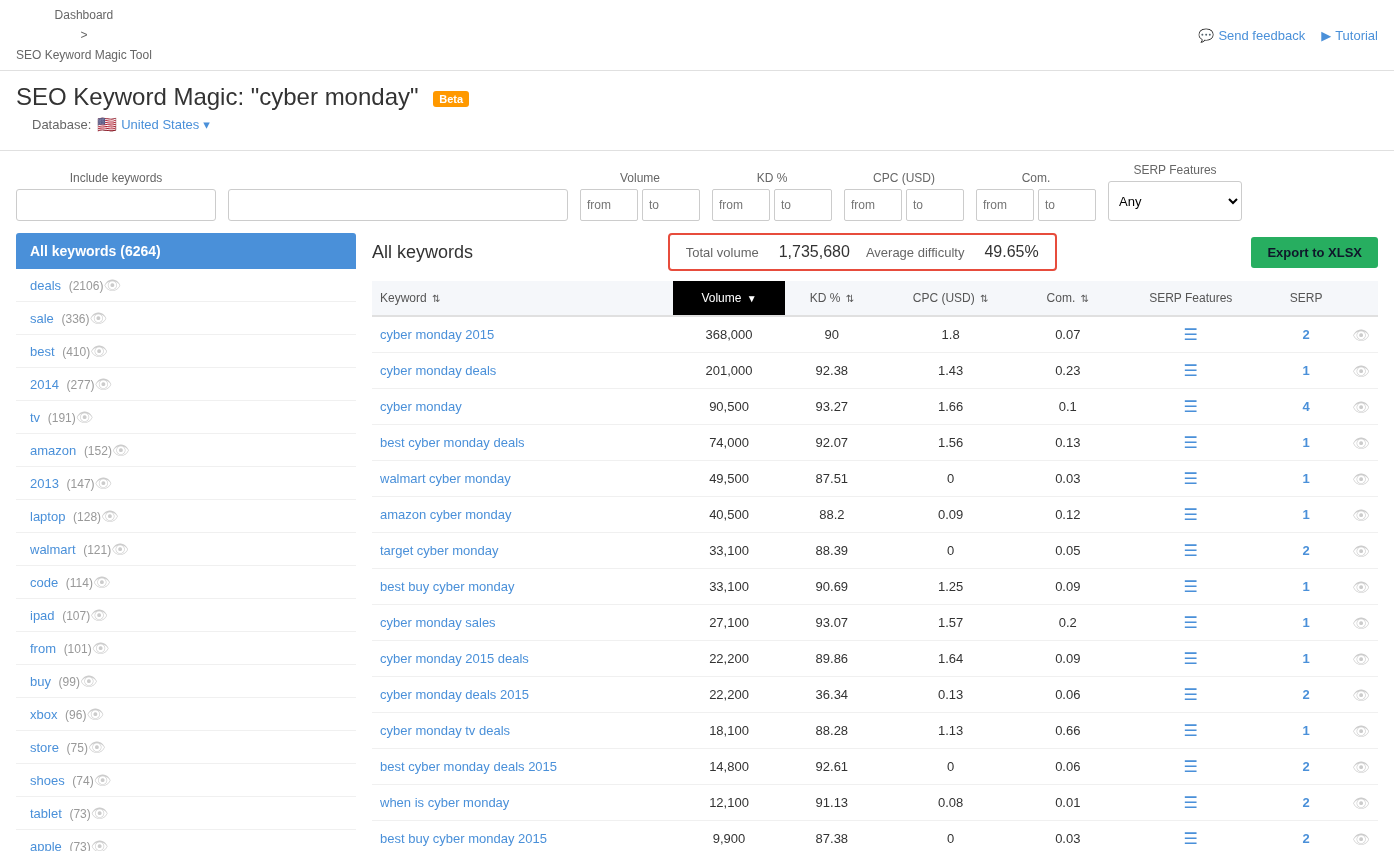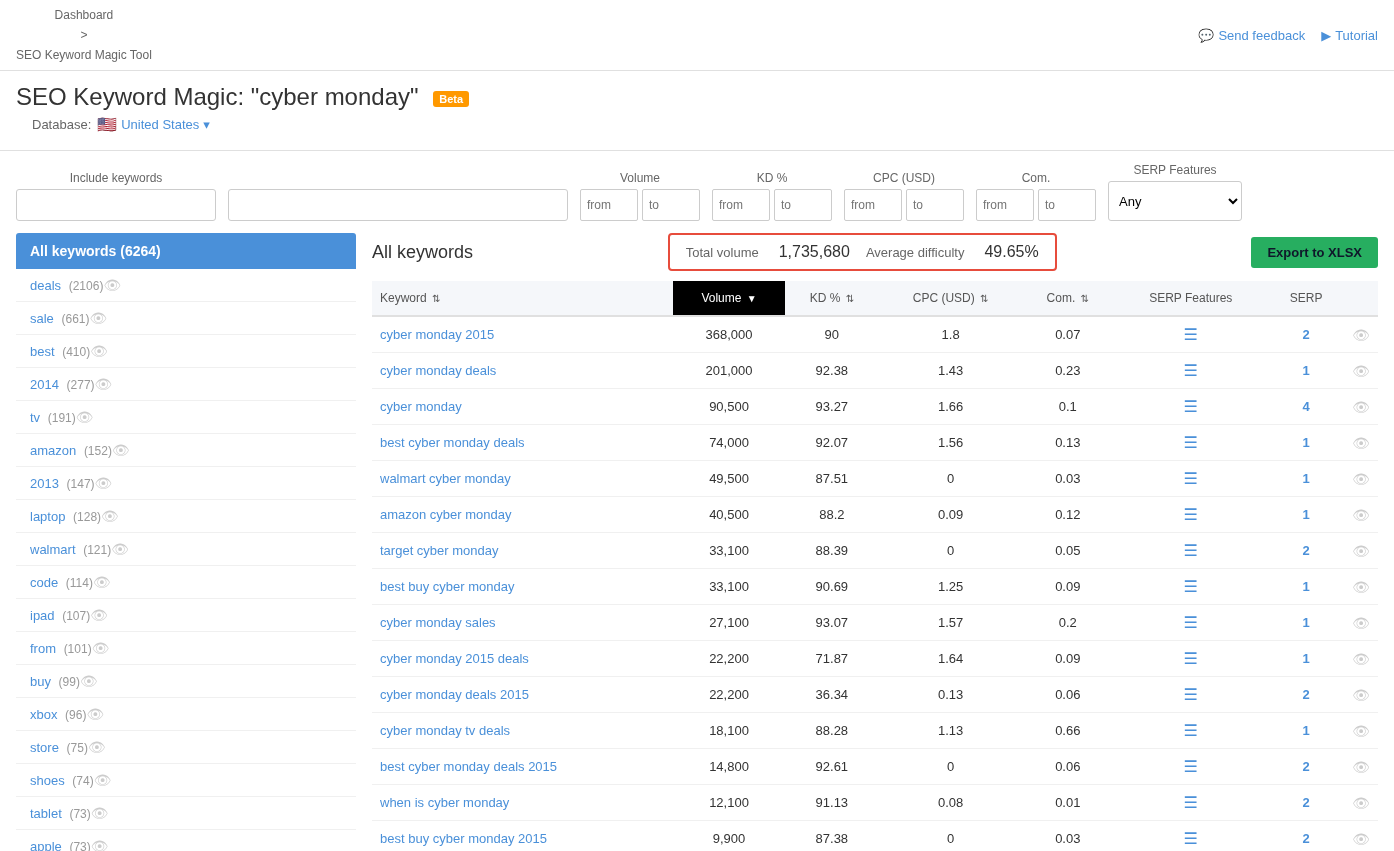--- a/index.html
+++ b/index.html
@@ -190,21 +190,21 @@
         <div class="sidebar-item">
     <span>
       <a class="sidebar-item-link">deals</a>
       <span class="sidebar-item-count">(2106)</span>
     </span>
     <span class="sidebar-eye">👁</span>
   </div>
         <div class="sidebar-item">
     <span>
       <a class="sidebar-item-link">sale</a>
-      <span class="sidebar-item-count">(661)</span>
+      <span class="sidebar-item-count">(336)</span>
     </span>
     <span class="sidebar-eye">👁</span>
   </div>
         <div class="sidebar-item">
     <span>
       <a class="sidebar-item-link">best</a>
       <span class="sidebar-item-count">(410)</span>
     </span>
     <span class="sidebar-eye">👁</span>
   </div>
@@ -517,21 +517,21 @@
     </td>
     <td>
       <span class="eye-icon">👁</span>
     </td>
   </tr>
           <tr>
     <td class="kw-link">
       <a href="#">cyber monday 2015 deals</a>
     </td>
     <td>22,200</td>
-    <td>71.87</td>
+    <td>89.86</td>
     <td>1.64</td>
     <td>0.09</td>
     <td>
       <span class="serp-icon">☰</span>
     </td>
     <td>
       <span class="serp-num">1</span>
     </td>
     <td>
       <span class="eye-icon">👁</span>

